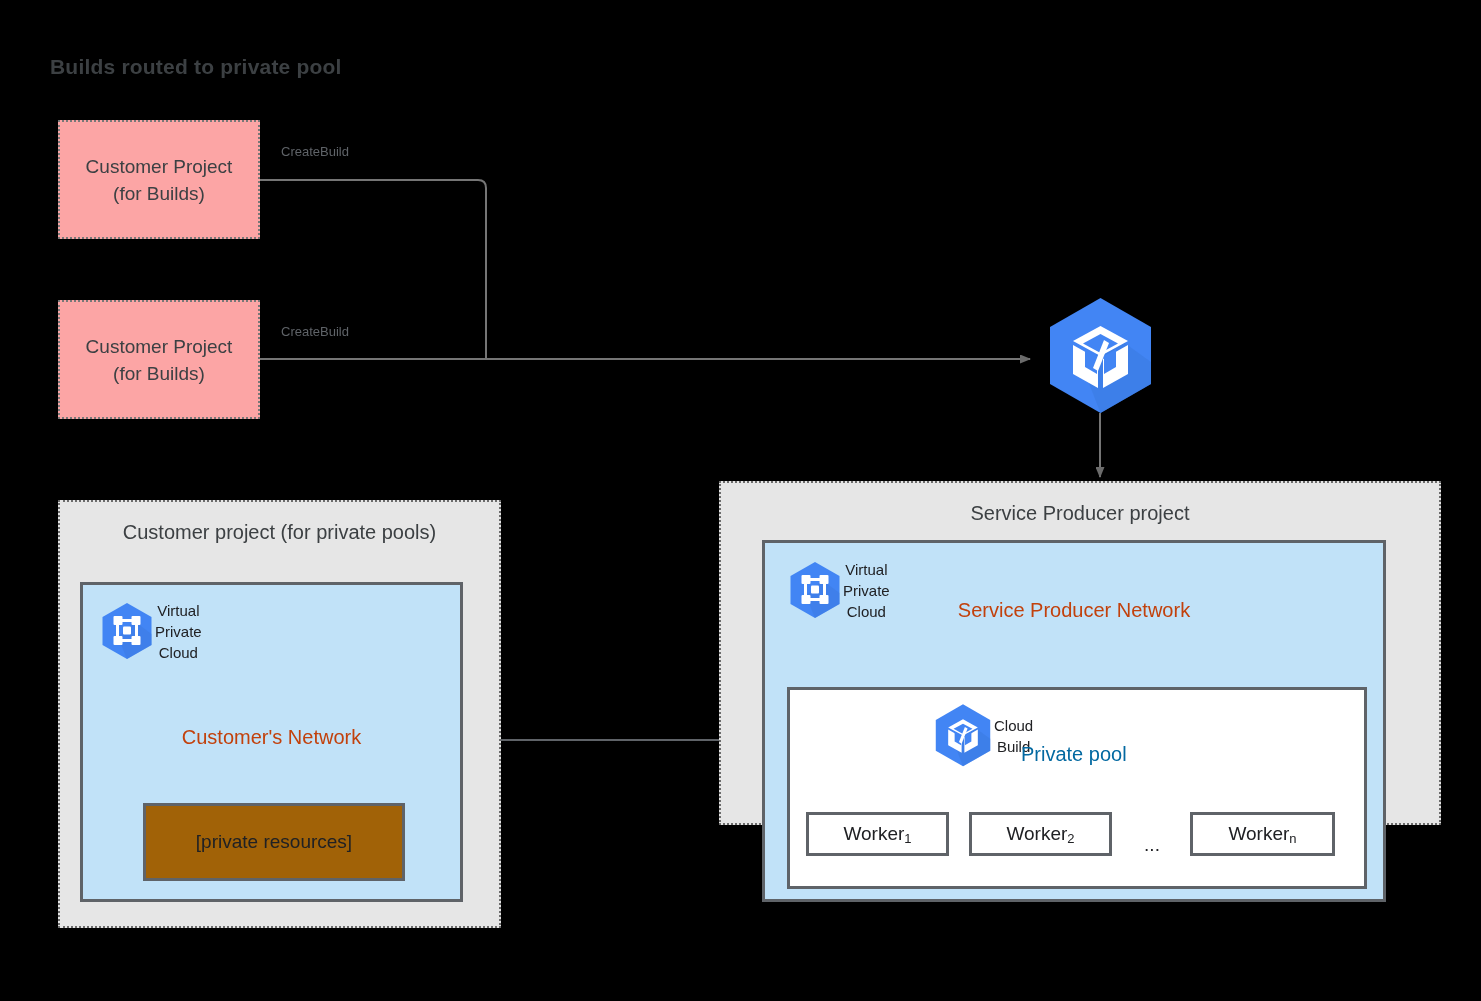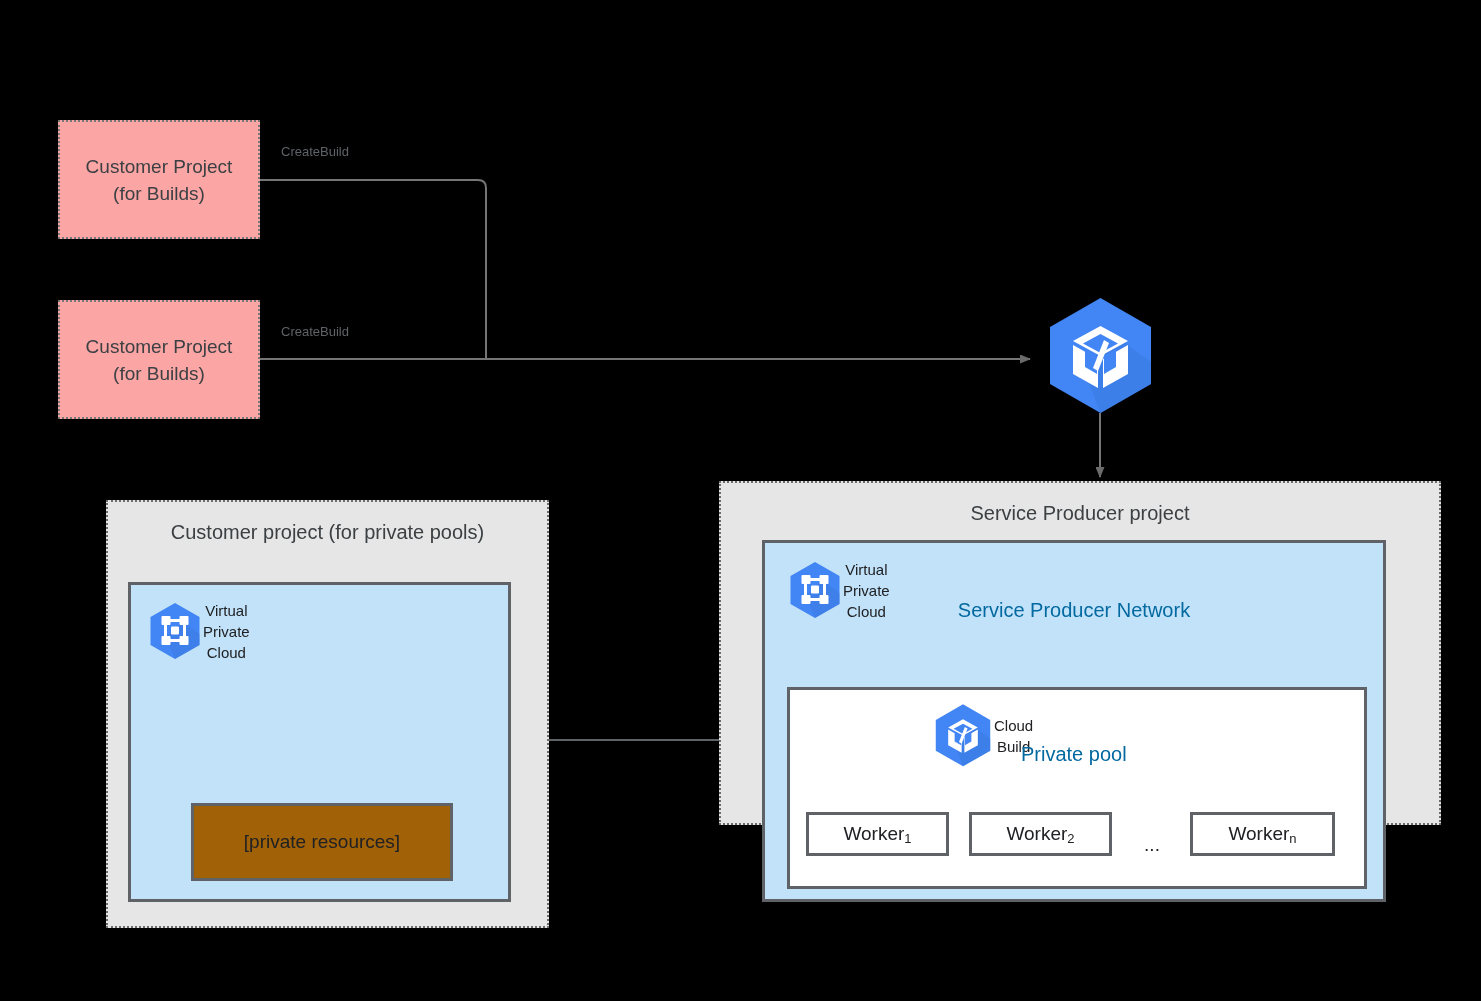--- a/index.html
+++ b/index.html
@@ -68,21 +68,21 @@
   }
 
   
   .project-panel {
     background: #e6e6e6;
     border: 2px dotted #6b6b6b;
     box-sizing: border-box;
   }
   #customer-private-pools-panel {
     left: 58px;  top: 500px;
-    width: 443px; height: 428px; margin-left: 48px;
+    width: 443px; height: 428px;
   }
   #service-producer-panel {
     left: 719px; top: 481px;
     width: 722px; height: 344px;
   }
   .panel-title {
     position: absolute;
     top: 19px;
     left: 0; right: 0;
     text-align: center;
@@ -101,21 +101,21 @@
     left: 20px; top: 80px;
     width: 383px; height: 320px;
   }
   #service-producer-network-box {
     left: 41px; top: 57px;
     width: 624px; height: 362px;
   }
   .network-title {
     position: absolute;
     font-size: 20px;
-    color: #0369a1;
+    color: #c2410c;
     white-space: nowrap;
   }
   #customer-network-title { left: 0; right: 0; text-align: center; top: 141px; }
   #service-producer-network-title { left: 0; right: 0; text-align: center; top: 56px; }
 
   
   .gcp-icon-group {
     position: absolute;
     display: flex;
     flex-direction: row;
@@ -198,20 +198,21 @@
     line-height: 0;
     position: relative;
     top: 5px;
   }
 </style>
 </head>
 <body>
 
 <div class="stage">
 
+  <div class="abs" id="diagram-title">Builds routed to private pool</div>
 
   <svg class="abs" id="connector-layer" width="1481" height="1001" viewBox="0 0 1481 1001">
     <defs>
       <marker id="arrowEnd" markerWidth="11" markerHeight="9" refX="10" refY="4.5" orient="auto" markerUnits="userSpaceOnUse">
         <path d="M0,0 L11,4.5 L0,9 Z" fill="#6b6b6b"></path>
       </marker>
       <marker id="arrowStart" markerWidth="11" markerHeight="9" refX="1" refY="4.5" orient="auto" markerUnits="userSpaceOnUse">
         <path d="M11,0 L0,4.5 L11,9 Z" fill="#6b6b6b"></path>
       </marker>
     </defs>
@@ -275,20 +276,21 @@
             <rect x="22" y="37" width="12" height="3"></rect>
             <rect x="17" y="22" width="3" height="13"></rect>
             <rect x="36" y="22" width="3" height="13"></rect>
           </g>
         </svg>
         <div class="gcp-icon-caption">Virtual
 Private
 Cloud</div>
       </div>
 
+      <div class="network-title" id="customer-network-title">Customer's Network</div>
 
       <div id="private-resources-box">
         <span>[private resources]</span>
       </div>
     </div>
   </div>
 
   <div class="abs project-panel" id="service-producer-panel">
 
     <div class="panel-title">Service Producer project</div>

